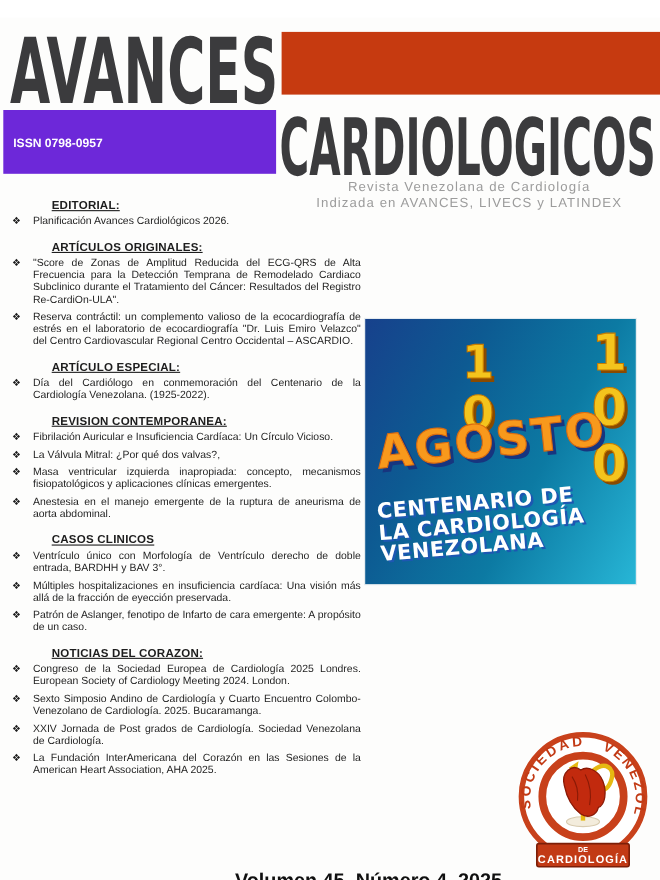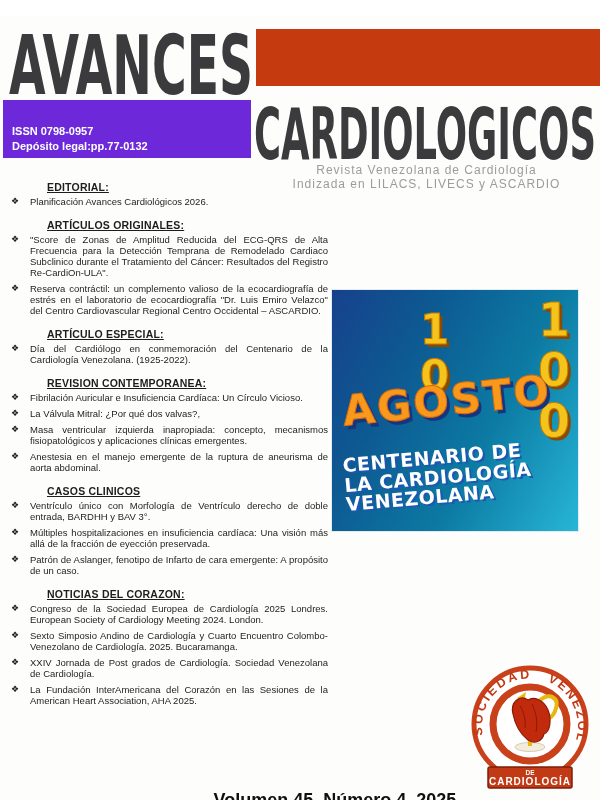--- a/index.html
+++ b/index.html
@@ -55,30 +55,29 @@
 <div class="page">
 
   <div class="bar-top"></div>
 
   <svg class="title1-svg" width="250" height="78">
     <text class="big" x="1" y="58" font-size="66" textLength="244" lengthAdjust="spacingAndGlyphs" transform="scale(1 1.25)">AVANCES</text>
   </svg>
 
   <div class="bar-left">
     <div>ISSN 0798-0957</div>
-    <div>Depósito legal:pp.77-0132</div>
   </div>
 
   <svg class="title2-svg" width="347" height="70">
     <text class="big" x="1" y="52" font-size="60" textLength="342" lengthAdjust="spacingAndGlyphs" transform="scale(1 1.2)">CARDIOLOGICOS</text>
   </svg>
 
   <div class="subtitle">
     <div>Revista Venezolana de Cardiología</div>
-    <div>Indizada en LILACS, LIVECS y ASCARDIO</div>
+    <div>Indizada en AVANCES, LIVECS y LATINDEX</div>
   </div>
 
   <div class="toc">
 
     <div class="toc-section">
       <div class="toc-heading">EDITORIAL:</div>
       <div class="toc-item">
         <span class="bullet">❖</span>
         <span class="item-text">Planificación Avances Cardiológicos 2026.</span>
       </div>

